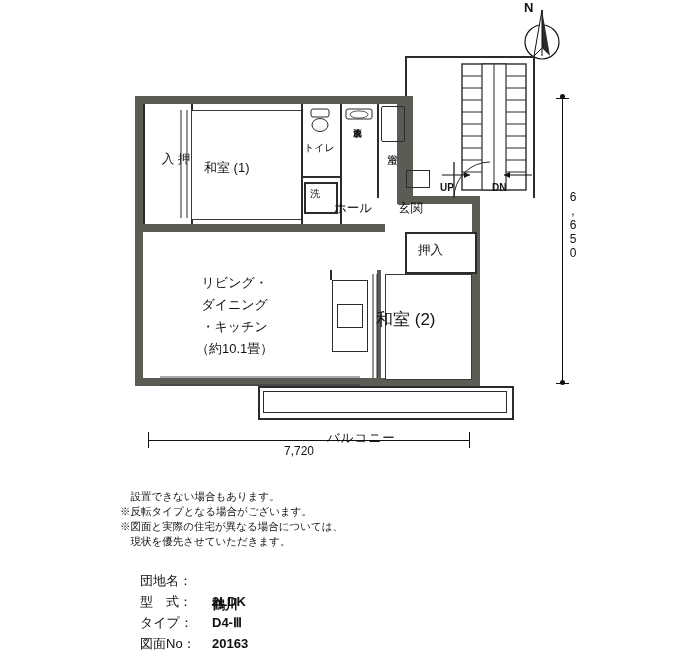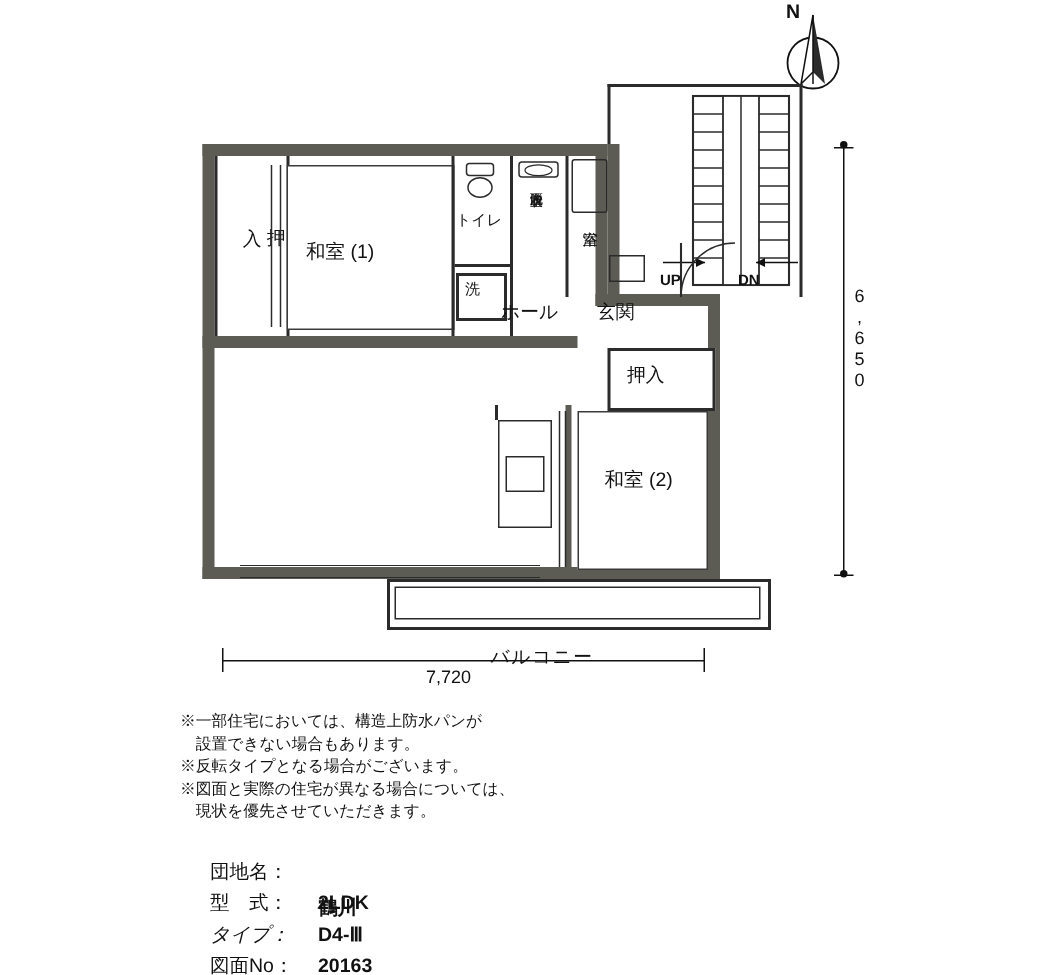--- a/index.html
+++ b/index.html
@@ -153,28 +153,32 @@
       <line x1="2" y1="38" x2="2" y2="2" stroke="#2b2b2b" stroke-width="1.4"></line>
     </svg>
   </div>
 
   <div class="abs" style="left:406px;top:170px;width:22px;height:16px;border:1.2px solid #2b2b2b;"></div>
 
   <div class="abs" style="left:405px;top:232px;width:68px;height:38px;border:2px solid #2b2b2b;background:#ffffff;"></div>
   <div class="label" style="left:418px;top:242px;font-size:12.5px;">押入</div>
 
   <div class="abs" style="left:143px;top:232px;width:234px;height:146px;"></div>
+  <div class="label" style="left:196px;top:272px;font-size:13px;line-height:22px;text-align:center;">リビング・
+ダイニング
+・キッチン
+（約10.1畳）</div>
 
   <div class="abs" style="left:332px;top:280px;width:34px;height:70px;border:1.5px solid #2b2b2b;background:#ffffff;"></div>
   <div class="abs" style="left:337px;top:304px;width:24px;height:22px;border:1.2px solid #2b2b2b;"></div>
   <div class="wall-thin" style="left:330px;top:270px;width:2px;height:10px;"></div>
 
   <div class="wall" style="left:377px;top:270px;width:4px;height:116px;"></div>
   <div class="tatami" style="left:385px;top:274px;width:85px;height:104px;"></div>
-  <div class="label" style="left:403px;top:312px;font-size:13px;">和室 (2)</div>
+  <div class="label" style="left:376px;top:312px;font-size:17px;">和室 (2)</div>
 
   <div class="abs" style="left:370px;top:272px;width:10px;height:108px;">
     <svg width="10" height="108" viewBox="0 0 10 108">
       <line x1="3" y1="2" x2="3" y2="106" stroke="#2b2b2b" stroke-width="1"></line>
       <line x1="7" y1="2" x2="7" y2="106" stroke="#2b2b2b" stroke-width="1"></line>
     </svg>
   </div>
 
   <div class="abs" style="left:258px;top:386px;width:252px;height:30px;border:2px solid #2b2b2b;background:#ffffff;"></div>
   <div class="abs" style="left:263px;top:391px;width:242px;height:20px;border:1px solid #2b2b2b;"></div>
@@ -192,31 +196,30 @@
   <div class="dimline" style="left:562px;top:98px;width:1px;height:286px;"></div>
   <div class="dimline" style="left:556px;top:98px;width:13px;height:1px;"></div>
   <div class="dimline" style="left:556px;top:383px;width:13px;height:1px;"></div>
   <div class="dimtext vert" style="left:566px;top:190px;font-size:12px;">6,650</div>
 
   <div class="dimline" style="left:148px;top:440px;width:322px;height:1px;"></div>
   <div class="dimline" style="left:148px;top:432px;width:1px;height:16px;"></div>
   <div class="dimline" style="left:469px;top:432px;width:1px;height:16px;"></div>
   <div class="dimtext" style="left:284px;top:444px;">7,720</div>
 
-  <div class="note" style="left:120px;top:474px;">※一部住宅においては、構造上防水パンが</div>
   <div class="note" style="left:120px;top:504px;">※反転タイプとなる場合がございます。</div>
   <div class="note" style="left:120px;top:489px;">　設置できない場合もあります。</div>
   <div class="note" style="left:120px;top:519px;">※図面と実際の住宅が異なる場合については、</div>
   <div class="note" style="left:120px;top:534px;">　現状を優先させていただきます。</div>
 
   <div class="spec" style="left:140px;top:570px;">団地名：</div>
   <div class="spec" style="left:212px;top:570px;font-weight:bold;margin-top:24px;">鶴川</div>
 
   <div class="spec" style="left:140px;top:591px;">型　式：</div>
   <div class="spec" style="left:212px;top:591px;font-weight:bold;">2LDK</div>
 
-  <div class="spec" style="left:140px;top:612px;font-style:italic;">タイプ：</div>
+  <div class="spec" style="left:140px;top:612px;">タイプ：</div>
   <div class="spec" style="left:212px;top:612px;font-weight:bold;">D4-Ⅲ</div>
 
   <div class="spec" style="left:140px;top:633px;">図面No：</div>
   <div class="spec" style="left:212px;top:633px;font-weight:bold;">20163</div>
 
 </div>
 
 </body></html>

